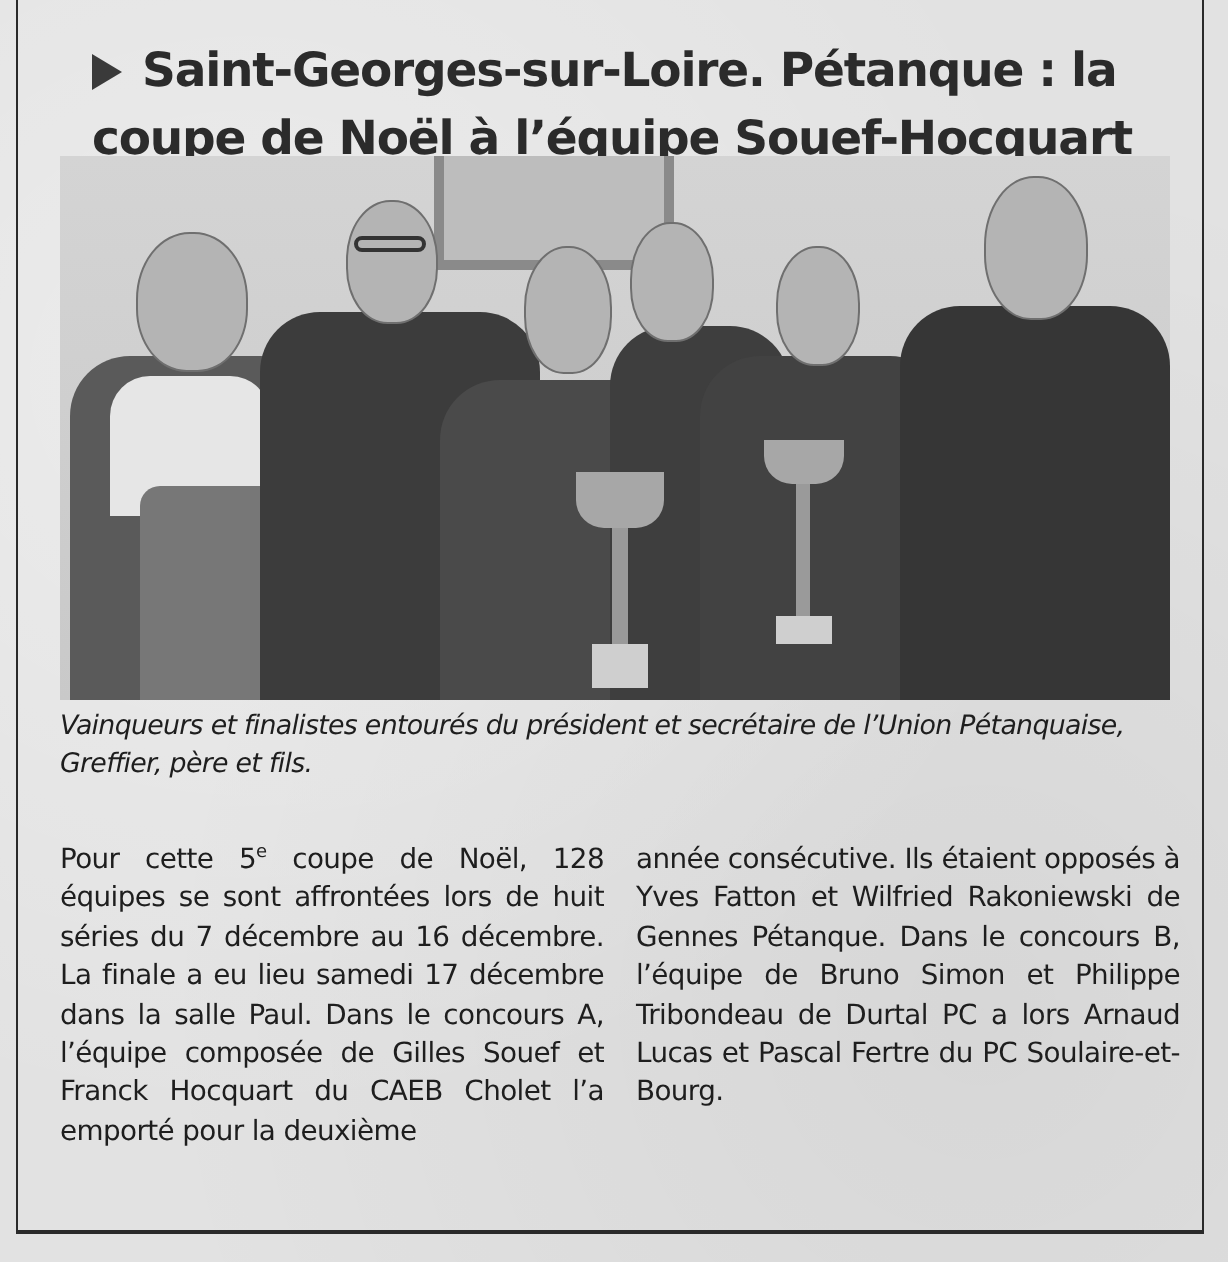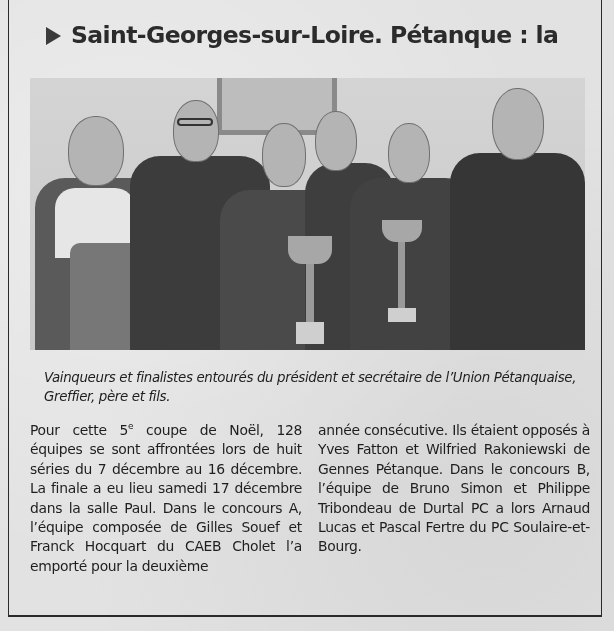--- a/index.html
+++ b/index.html
@@ -75,21 +75,21 @@
   .trophy .stem { position: absolute; background: #9a9a9a; }
   .trophy .base { position: absolute; background: #cfcfcf; }
   .caption {
     position: absolute; left: 30px; top: 354px; width: 560px;
     font-family: "DejaVu Sans", sans-serif;
     font-style: italic;
     font-size: 13.4px;
     line-height: 19px;
     color: #1e1e1e;
     letter-spacing: -0.35px;
-    margin: 14px;
+    margin: 0;
   }
   .col {
     position: absolute; top: 421px; width: 272px;
     font-family: "DejaVu Sans", sans-serif;
     font-size: 13.9px;
     line-height: 19.4px;
     color: #1e1e1e;
     text-align: justify;
     letter-spacing: -0.3px;
     hyphens: manual;
@@ -101,20 +101,21 @@
 </style>
 </head>
 <body>
 
 <div class="paper-grain"></div>
 
 <div class="frame"></div>
 
 <h1 class="headline">
   <span class="arrow"></span><span>Saint-Georges-sur-Loire. Pétanque : la</span><br>
+  <span>coupe de Noël à l’équipe Souef-Hocquart</span>
 </h1>
 
 <div class="photo">
   <div class="wall"></div>
   <div class="poster"></div>
 
   <div class="person" style="left:0;top:0;width:140px;height:272px;">
     <div class="body" style="left:5px;top:100px;width:125px;height:172px;background:#5a5a5a;"></div>
     <div class="body" style="left:25px;top:110px;width:80px;height:70px;background:#e6e6e6;border-radius:20px 20px 0 0;"></div>
     <div class="body" style="left:40px;top:165px;width:95px;height:107px;background:#777;border-radius:10px 10px 0 0;"></div>

